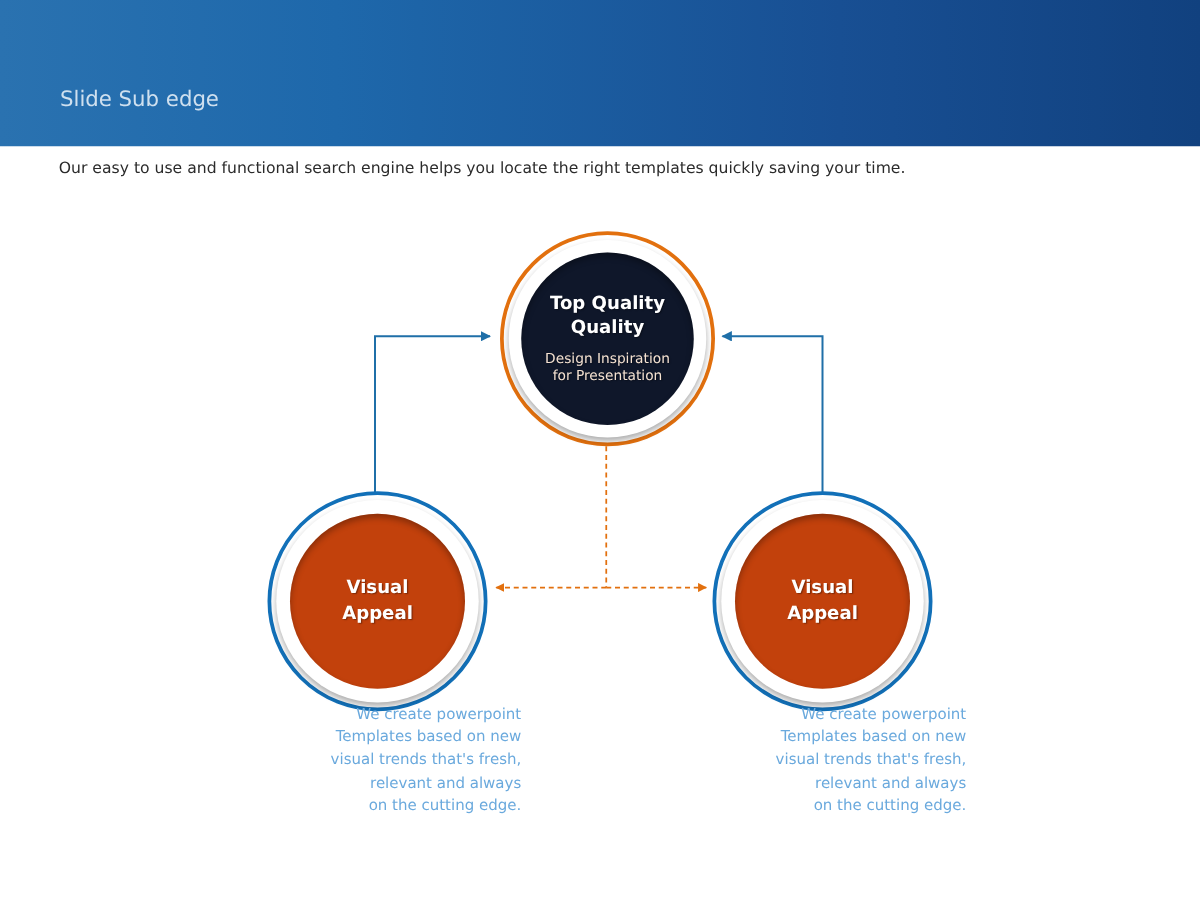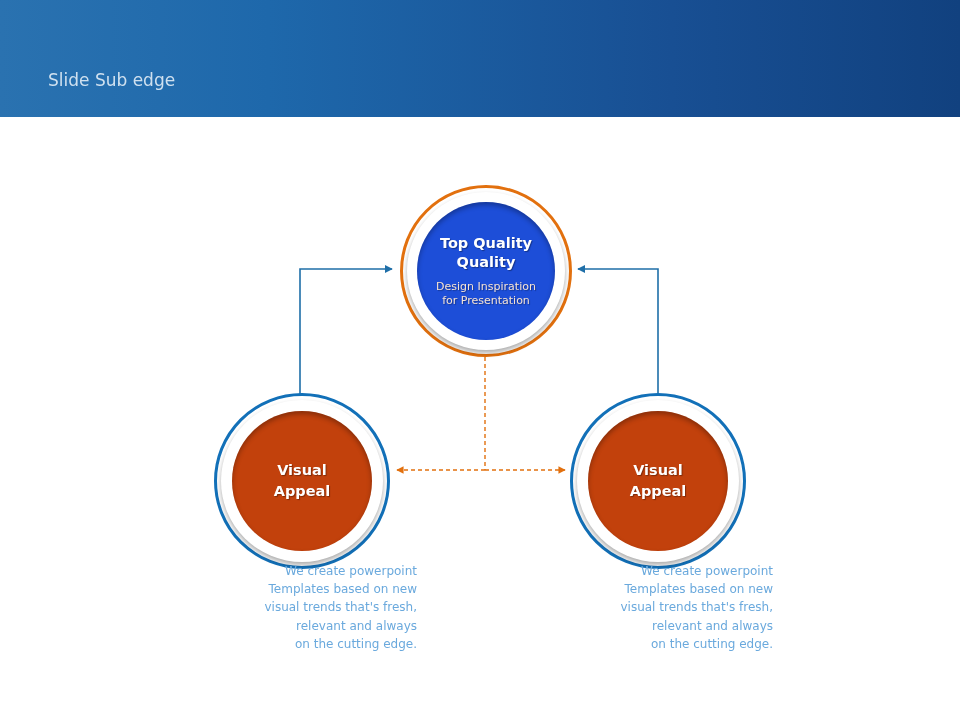--- a/index.html
+++ b/index.html
@@ -118,21 +118,21 @@
   #node-top .node-outer {
     left: 0; top: 0; width: 172px; height: 172px;
     border: 3px solid #e2700e;
   }
   #node-top .node-gap {
     left: 7px; top: 7px; width: 158px; height: 158px;
     box-shadow: 0 3px 5px rgba(0,0,0,0.33);
   }
   #node-top .node-core {
     left: 17px; top: 17px; width: 138px; height: 138px;
-    background: #1d4ed8;
+    background: #0f172a;
     box-shadow: inset 0 3px 5px rgba(0,0,0,0.30);
   }
   .node-title {
     font-size: 14.5px;
     font-weight: bold;
     color: #ffffff;
     line-height: 1.32;
     text-shadow: 1px 1px 1px rgba(0,0,0,0.35);
   }
   .node-subtitle {
@@ -186,20 +186,21 @@
 </style>
 </head>
 <body>
 
 <div class="slide">
 
   <div class="header-banner">
     <div class="slide-sub-title">Slide Sub edge</div>
   </div>
 
+  <div class="intro-text">Our easy to use and functional search engine helps you locate the right templates quickly saving your time.</div>
 
   <div class="diagram">
 
     <svg class="connectors" viewBox="0 0 960 540" width="960" height="540" xmlns="http://www.w3.org/2000/svg">
       <defs>
         <marker id="arrow-blue" viewBox="0 0 10 10" refX="9" refY="5" markerWidth="5.2" markerHeight="5.2" orient="auto-start-reverse">
           <path d="M 0 0 L 10 5 L 0 10 z" fill="#1f6fa8"></path>
         </marker>
         <marker id="arrow-orange" viewBox="0 0 10 10" refX="9" refY="5" markerWidth="5.2" markerHeight="5.2" orient="auto-start-reverse">
           <path d="M 0 0 L 10 5 L 0 10 z" fill="#e2700e"></path>

